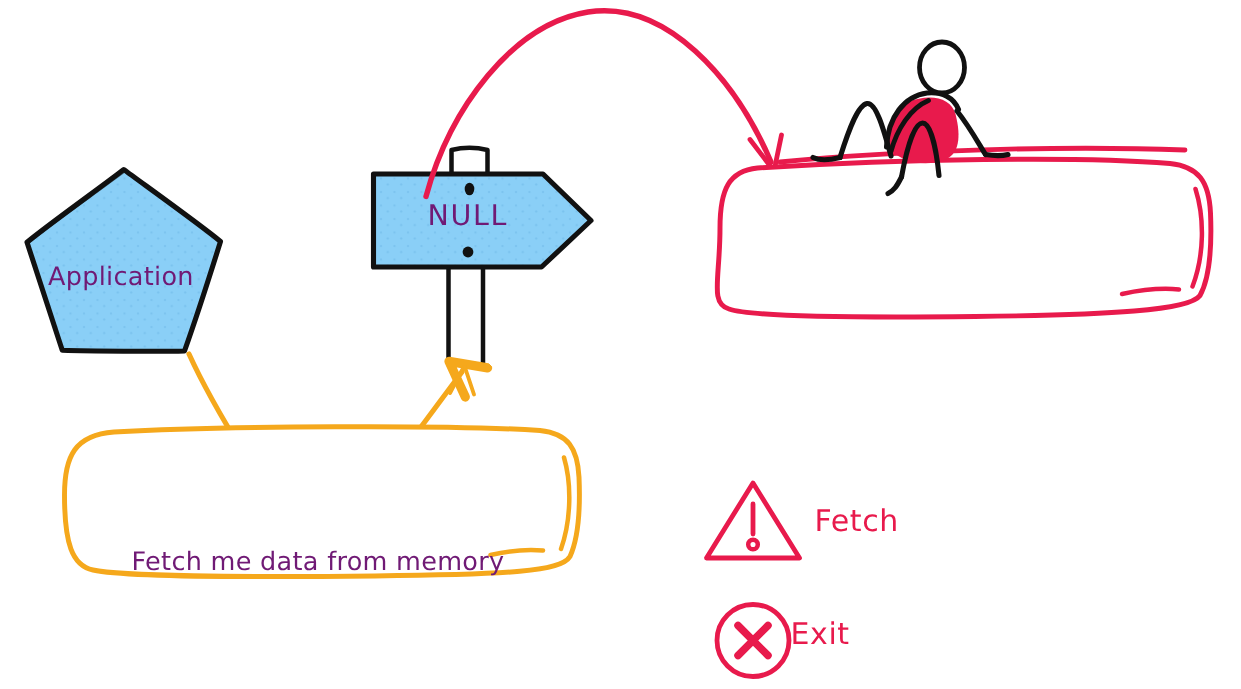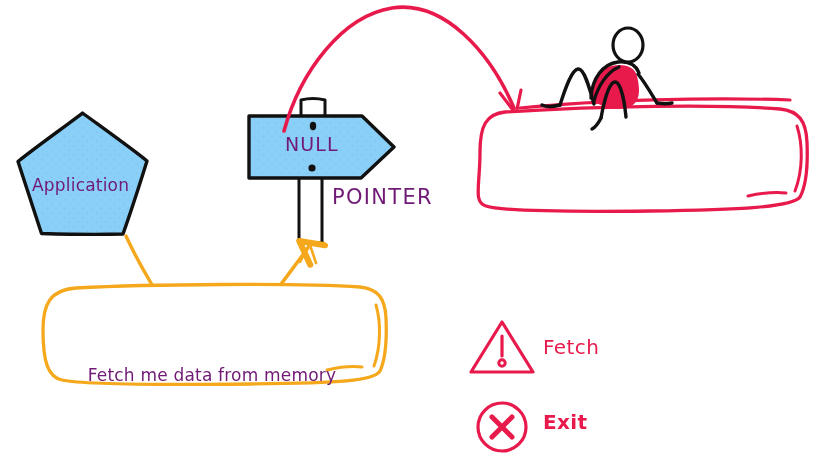--- a/index.html
+++ b/index.html
@@ -66,24 +66,23 @@
     left: 470px; top: 275px;
     font-size: 19px;
     letter-spacing: 0.3px;
   }
   #label-crash {
     left: 543px; top: 335px;
     font-size: 20px;
     letter-spacing: 0.4px;
   }
   #label-exit {
-    left: 543px; top: 410px;
+    left: 527px; top: 410px;
     font-size: 20px;
     letter-spacing: 0.4px;
-    font-weight: bold;
   }
 </style>
 </head>
 <body>
 
 <div id="canvas">
 
   <svg id="scene" viewBox="0 0 827 459" xmlns="http://www.w3.org/2000/svg">
 
     <defs>
@@ -183,21 +182,20 @@
       <path d="M492,417 L512,437" fill="none" stroke="#E81A4C" stroke-width="5" stroke-linecap="round"></path>
       <path d="M512,417 L492,437" fill="none" stroke="#E81A4C" stroke-width="5" stroke-linecap="round"></path>
     </g>
 
   </svg>
 
   <div class="lbl lbl-dark" id="label-application">Application</div>
 
   <div class="lbl lbl-dark" id="label-null">NULL</div>
 
-  <div class="lbl lbl-dark" id="label-pointer">POINTER</div>
 
 
   <div class="lbl lbl-dark" id="label-bubble-left">
     <span>Fetch me data from memory</span>
   </div>
 
 
   <div class="lbl lbl-accent" id="label-crash">Fetch</div>
 
   <div class="lbl lbl-accent" id="label-exit">Exit</div>

